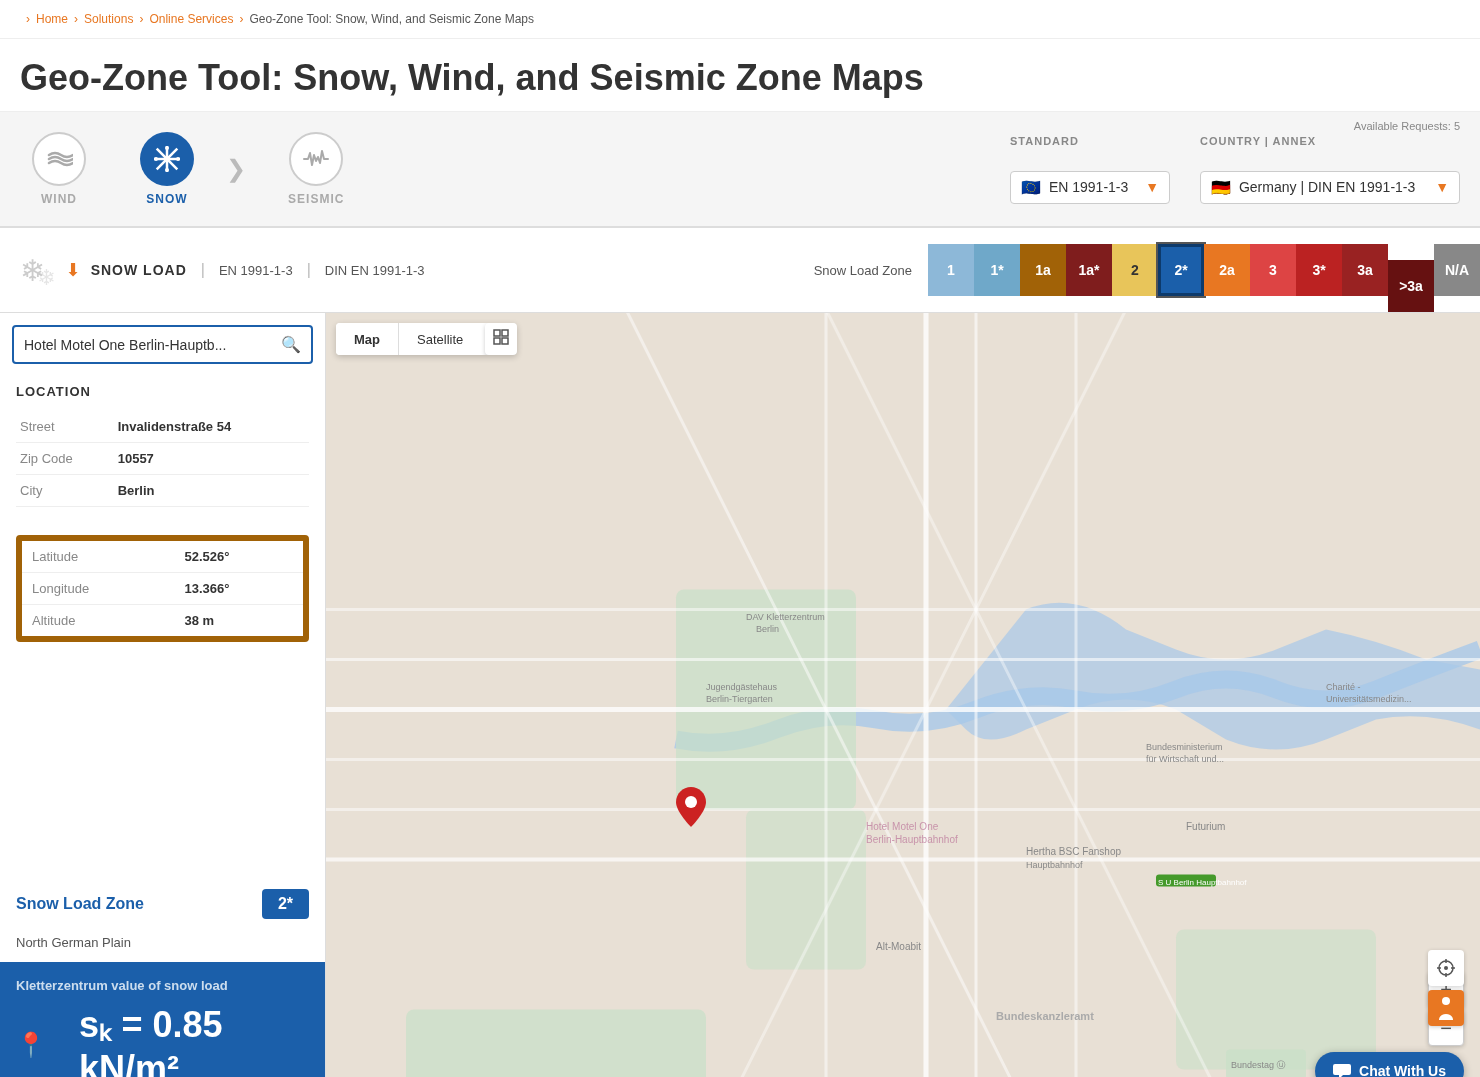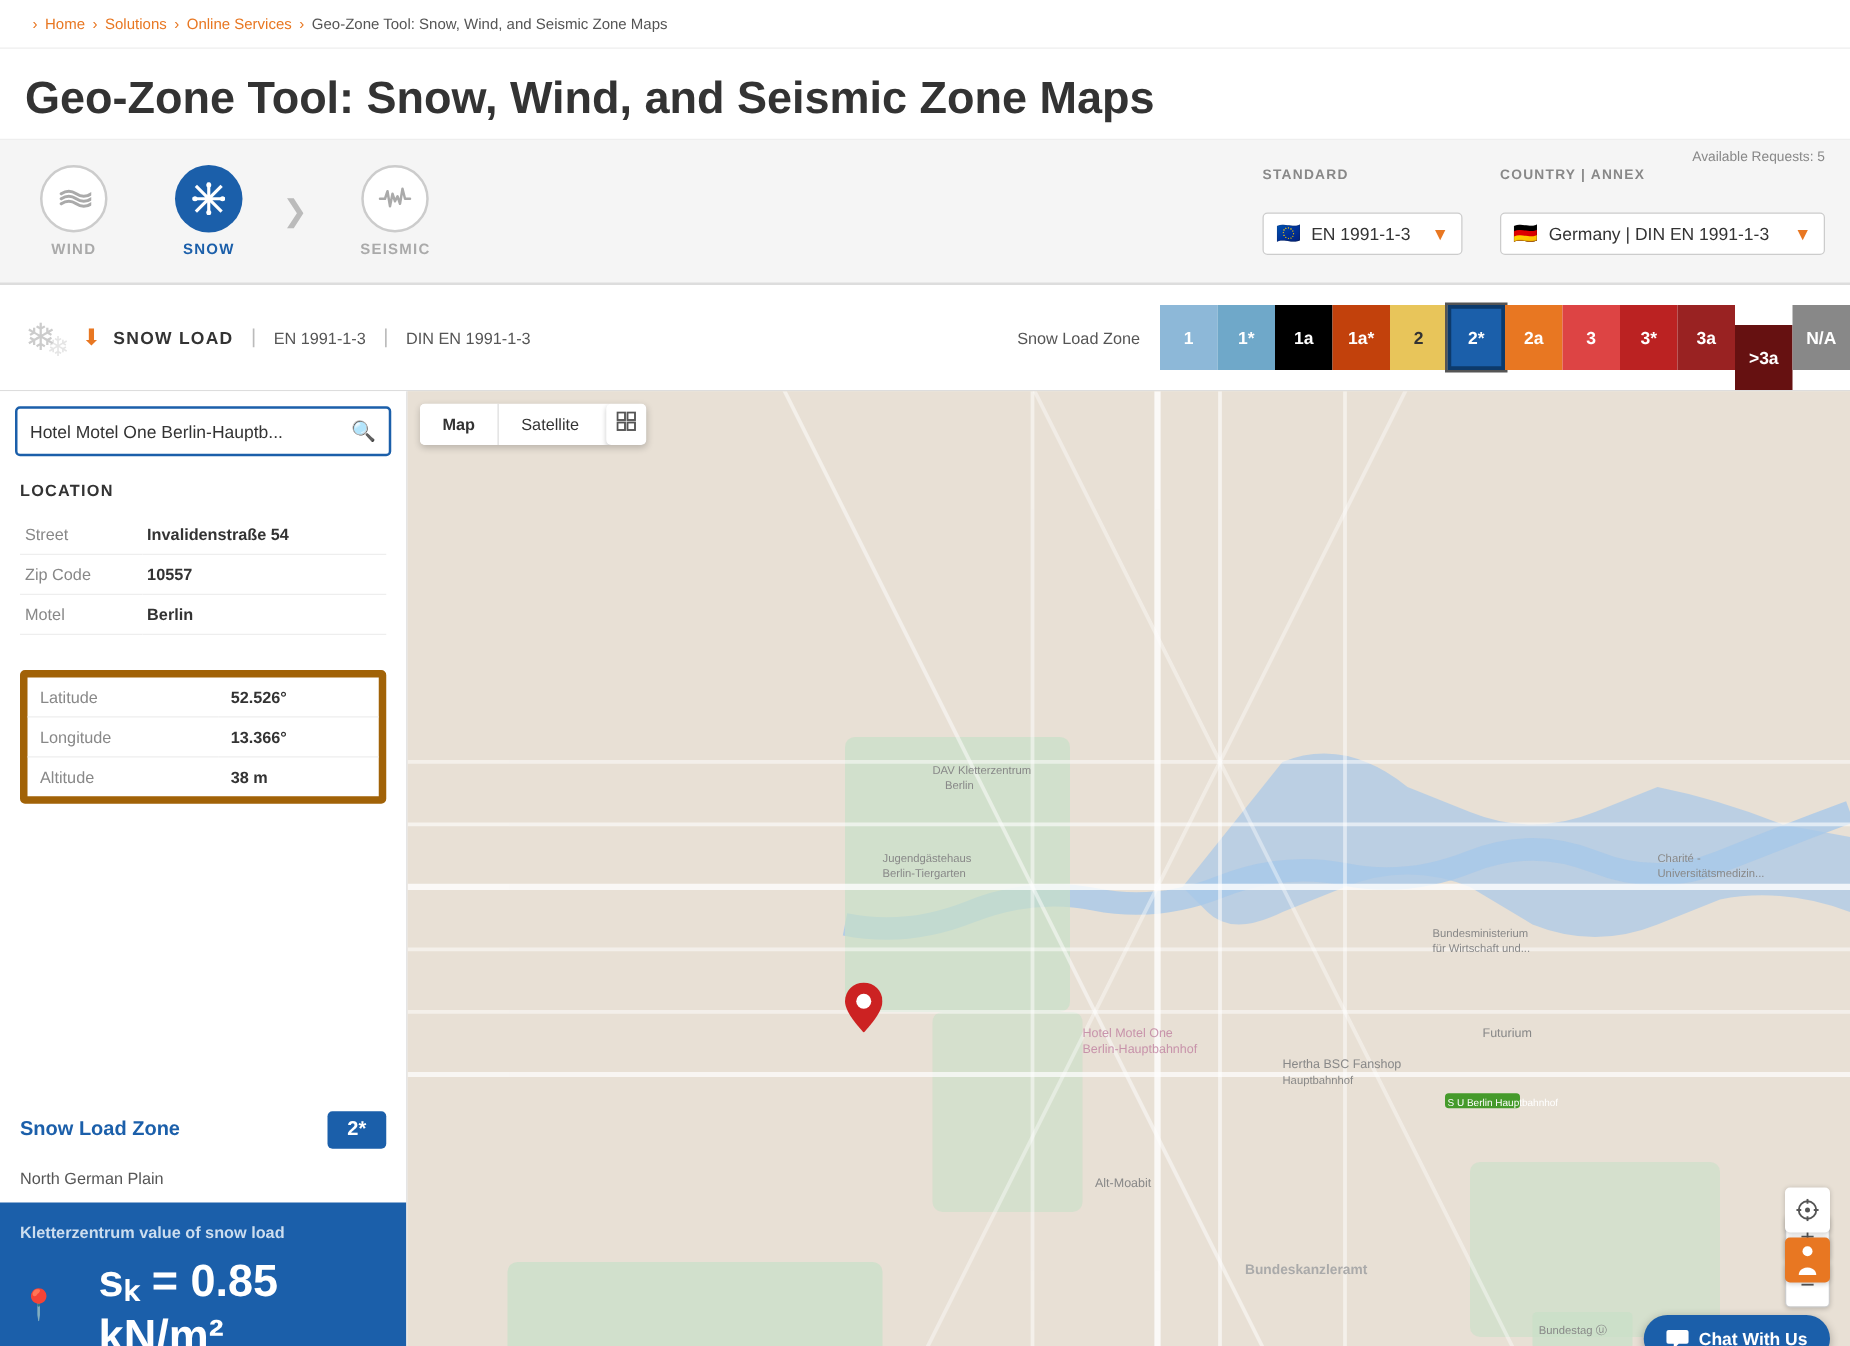--- a/index.html
+++ b/index.html
@@ -93,22 +93,22 @@
     .zone-label-text {
       font-size: 13px; color: #555; padding: 0 16px; white-space: nowrap;
     }
     .zone-btn {
       display: flex; align-items: center; justify-content: center;
       width: 46px; height: 52px; font-size: 14px; font-weight: 700;
       cursor: pointer; color: #fff;
     }
     .zone-btn-1 { background: #8db8d8; }
     .zone-btn-1s { background: #6fa8c9; }
-    .zone-btn-1a { background: #000000; }
-    .zone-btn-1as { background: #c2410c; }
+    .zone-btn-1a { background: #a16207; }
+    .zone-btn-1as { background: #7f1d1d; }
     .zone-btn-2 { background: #e8c55a; color: #333; }
     .zone-btn-2s { background: #1b5faa; border: 2px solid #0d3a6b; }
     .zone-btn-2a { background: #e87722; }
     .zone-btn-3 { background: #d44; }
     .zone-btn-3s { background: #b22; }
     .zone-btn-3a { background: #922; }
     .zone-btn-gt3a { background: #611; margin-top: 32px; }
     .zone-btn-na { background: #888; }
 
     
@@ -364,21 +364,21 @@
         <tbody>
             <tr>
           <td>Street</td>
           <td>Invalidenstraße 54</td>
         </tr>
         <tr>
           <td>Zip Code</td>
           <td>10557</td>
         </tr>
         <tr>
-          <td>Motel</td>
+          <td>City</td>
           <td>Berlin</td>
         </tr>
       </tbody>
         </table>
     </div>
 
     <div class="coords-box">
       <table>
         <tbody>
             <tr>

